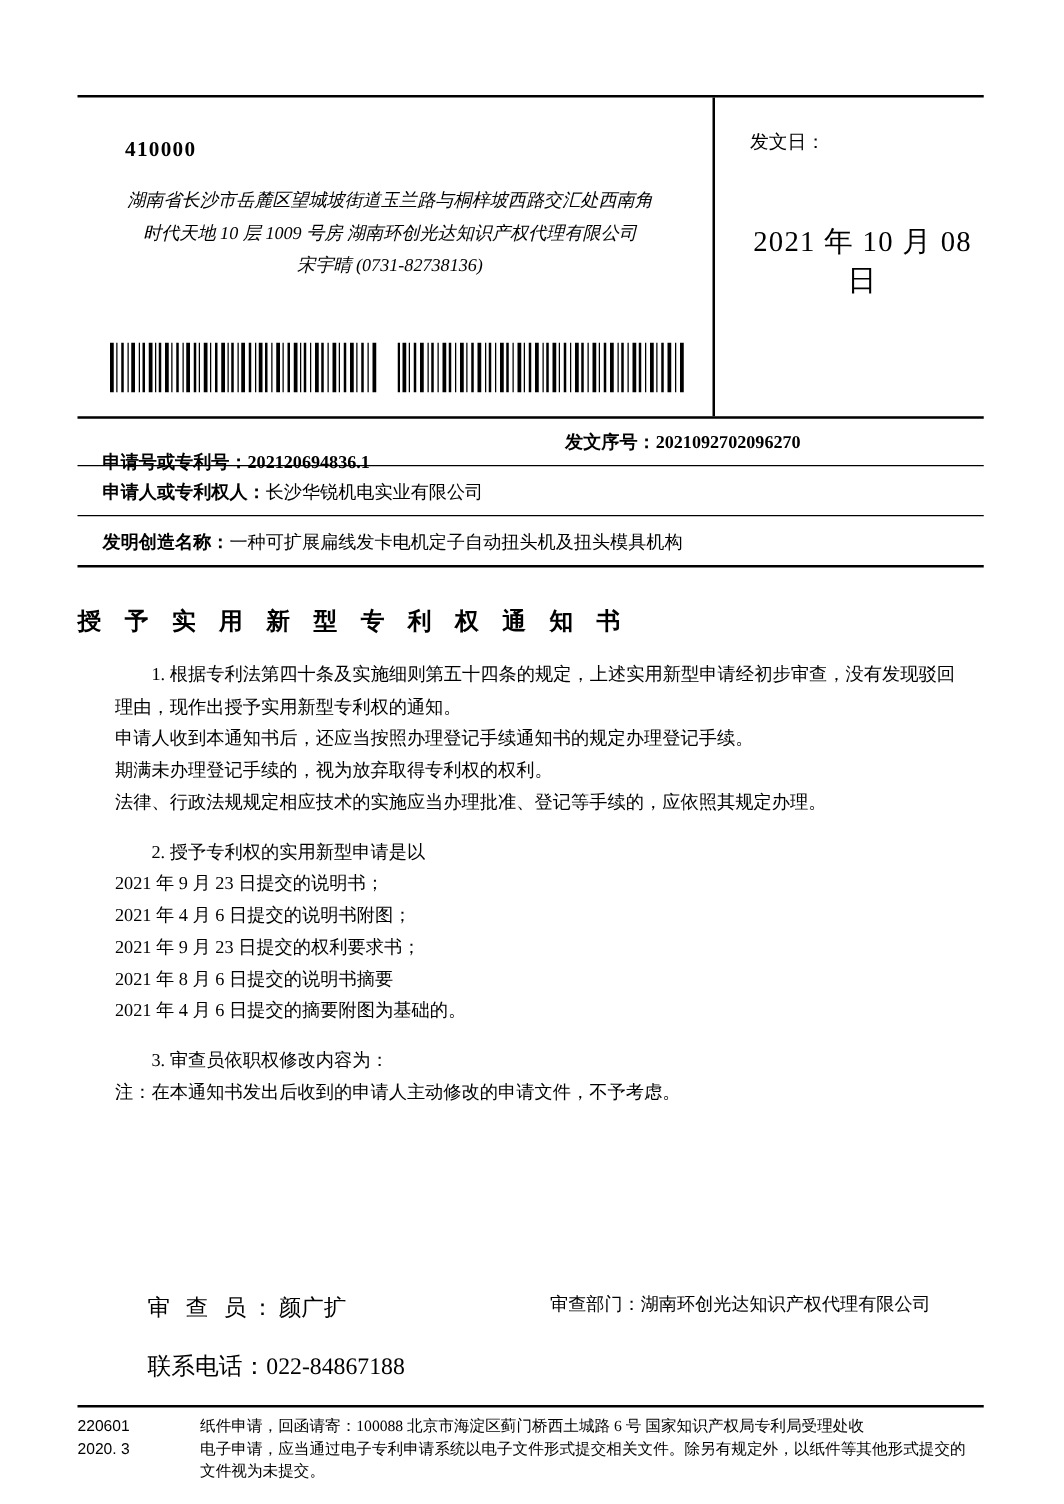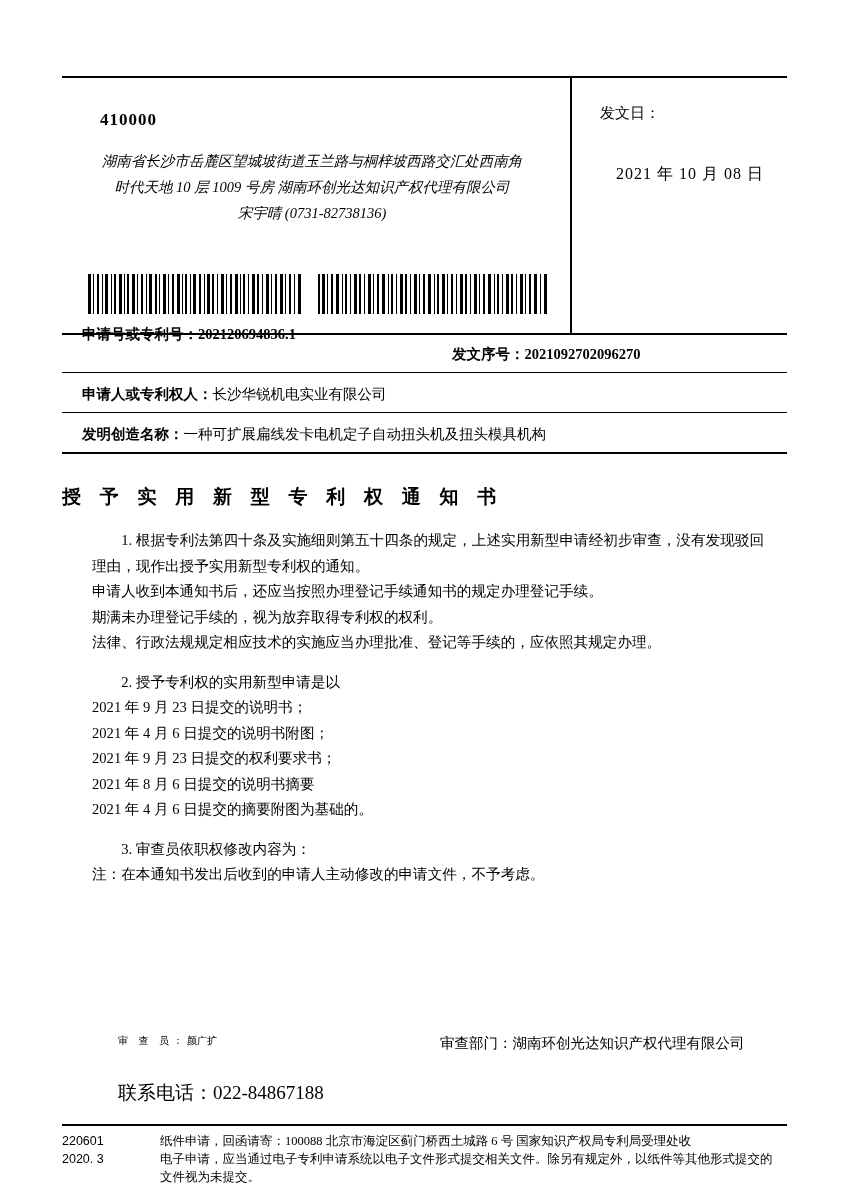--- a/index.html
+++ b/index.html
@@ -90,44 +90,44 @@
   
   .date-label {
     position: absolute;
     left: 600px;
     top: 104px;
     font-size: 15px;
   }
   .date-value {
     position: absolute;
     left: 600px;
-    top: 164px;
+    top: 178px;
     width: 180px;
     text-align: center;
-    font-size: 16px;
+    font-size: 23px;
     letter-spacing: 1px;
   }
   
   .barcode {
     position: absolute;
     top: 274px;
     height: 40px;
   }
   .barcode svg { display: block; }
   .barcode-1 { left: 88px; }
   .barcode-2 { left: 318px; }
   
   .field-row {
     position: absolute;
     font-size: 14.5px;
     line-height: 20px;
   }
   .field-label { font-weight: bold; }
   .field-value { font-weight: bold; }
-  .row-appno { left: 82px; top: 324px; }
+  .row-appno { left: 82px; top: 360px; }
   .row-docno { left: 452px; top: 344px; }
   .row-applicant { left: 82px; top: 384px; }
   .row-invention { left: 82px; top: 424px; }
   .f-normal { font-weight: normal; }
   
   .doc-title {
     position: absolute;
     left: 62px;
     top: 484px;
     width: 725px;
@@ -145,21 +145,21 @@
     line-height: 25.5px;
     text-align: justify;
   }
   .para { margin: 0; }
   .gap { height: 14px; }
   
   .sig-examiner {
     position: absolute;
     left: 118px;
     top: 1034px;
-    font-size: 10px;
+    font-size: 18px;
   }
   .sig-examiner .lbl { letter-spacing: 4px; }
   .sig-dept {
     position: absolute;
     left: 440px;
     top: 1034px;
     font-size: 14.5px;
   }
   .sig-phone {
     position: absolute;

